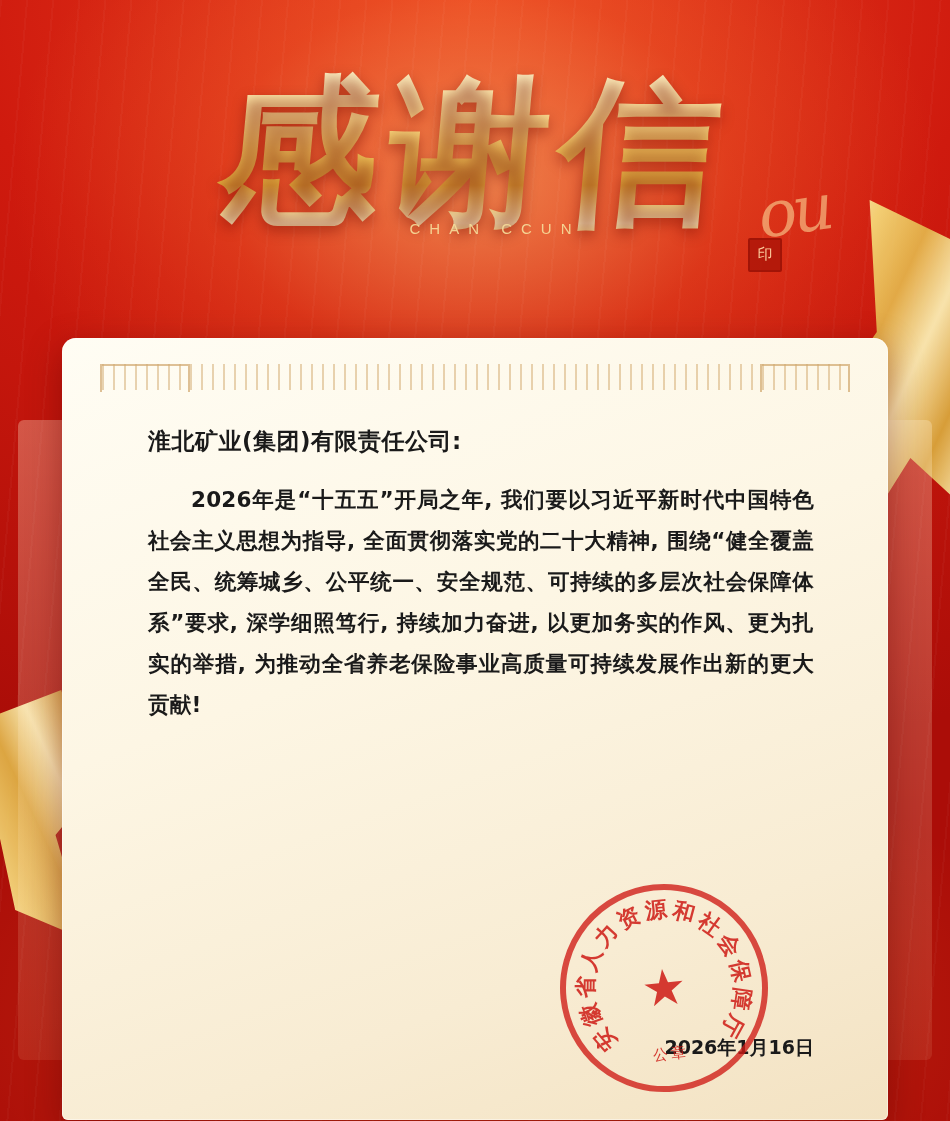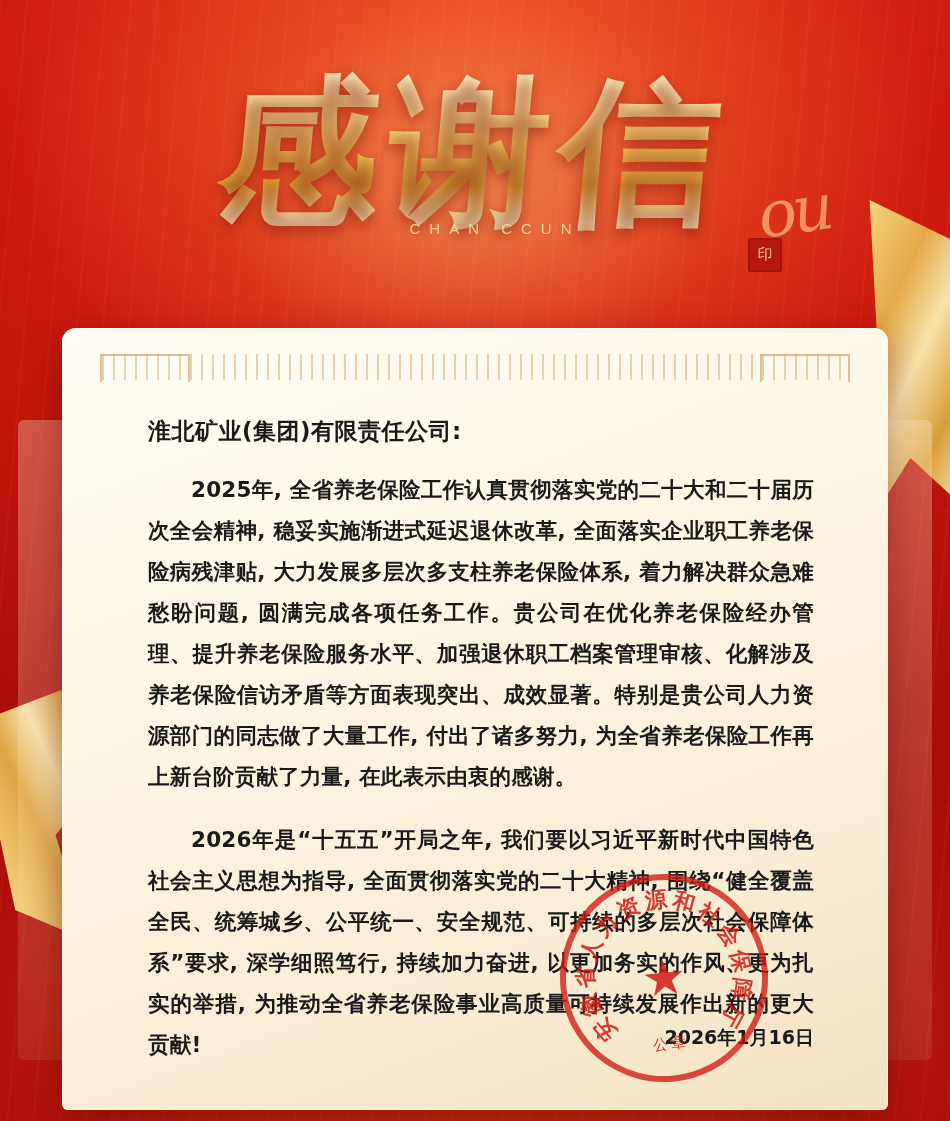--- a/index.html
+++ b/index.html
@@ -132,21 +132,21 @@
     font-size: 64px;
     color: rgba(255,228,160,.55);
     transform: rotate(-8deg);
     letter-spacing: -4px;
   }
 
   
   #letter {
     position: absolute;
     left: 62px;
-    top: 328px;
+    top: 338px;
     width: 826px;
     height: 782px;
     background: linear-gradient(160deg, #fffdf4 0%, #fdf6e4 40%, #f8ecd3 75%, #f3e2c2 100%);
     border-radius: 14px 14px 6px 6px;
     box-shadow: 0 10px 34px rgba(90,5,0,.42), 0 0 0 1px rgba(255,255,255,.45) inset;
     overflow: hidden;
   }
   
   #letter-ornament {
     position: absolute;
@@ -292,21 +292,20 @@
     <div id="title-pinyin">CHAN CCUN</div>
     <div id="title-script">ou</div>
     <div id="title-seal">印</div>
   </div>
 
   <div id="letter">
     <div id="letter-ornament"></div>
 
     <div id="letter-body">
       <div id="salutation">淮北矿业(集团)有限责任公司:</div>
-      <p class="para">2025年, 全省养老保险工作认真贯彻落实党的二十大和二十届历次全会精神, 稳妥实施渐进式延迟退休改革, 全面落实企业职工养老保险病残津贴, 大力发展多层次多支柱养老保险体系, 着力解决群众急难愁盼问题, 圆满完成各项任务工作。贵公司在优化养老保险经办管理、提升养老保险服务水平、加强退休职工档案管理审核、化解涉及养老保险信访矛盾等方面表现突出、成效显著。特别是贵公司人力资源部门的同志做了大量工作, 付出了诸多努力, 为全省养老保险工作再上新台阶贡献了力量, 在此表示由衷的感谢。</p>
       <p class="para">2026年是“十五五”开局之年, 我们要以习近平新时代中国特色社会主义思想为指导, 全面贯彻落实党的二十大精神, 围绕“健全覆盖全民、统筹城乡、公平统一、安全规范、可持续的多层次社会保障体系”要求, 深学细照笃行, 持续加力奋进, 以更加务实的作风、更为扎实的举措, 为推动全省养老保险事业高质量可持续发展作出新的更大贡献!</p>
     </div>
 
     <div id="signature">
       <div>2026年1月16日</div>
     </div>
 
     <div id="seal">
       <div id="seal-text">
           <span style="transform: rotate(-125deg) translate(0px, -78px) translate(-50%, -50%);">安</span>

